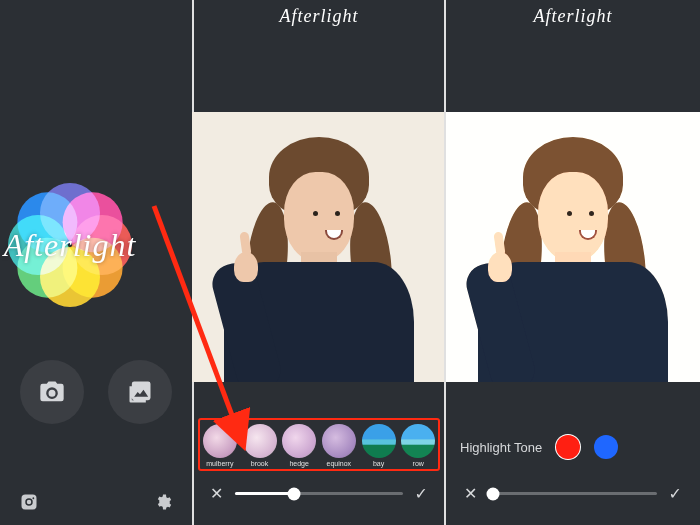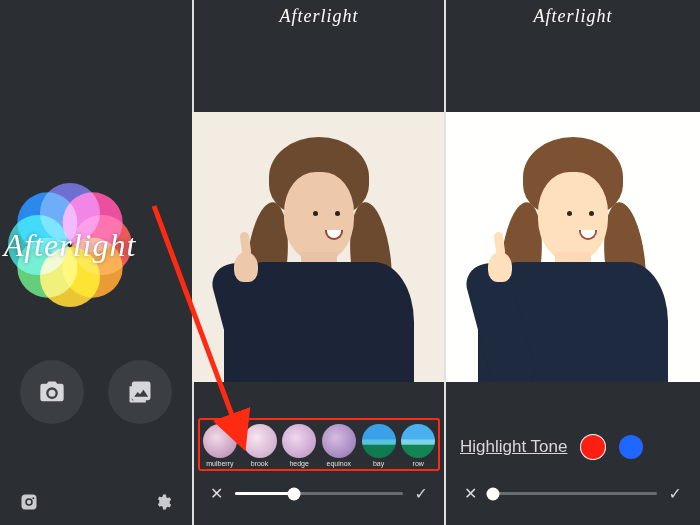--- a/index.html
+++ b/index.html
@@ -209,21 +209,21 @@
 
   
   .tone-row {
     position: absolute;
     left: 0; right: 0; bottom: 56px;
     height: 44px;
     display: flex; align-items: center;
     padding-left: 14px;
     gap: 14px;
   }
-  .tone-row .label { font-size: 17px; color: #d7d9db; white-space: nowrap; text-decoration: underline; }
+  .tone-row .label { font-size: 13px; color: #d7d9db; white-space: nowrap; }
   .tone-dot {
     width: 24px; height: 24px; border-radius: 50%;
   }
   .tone-dot.sel { box-shadow: 0 0 0 1px #fff; }
   .dot-red { background: #ff1f12; }
   .dot-blue { background: #1f67ff; }
 
   
   .ctrl-bar {
     position: absolute;

